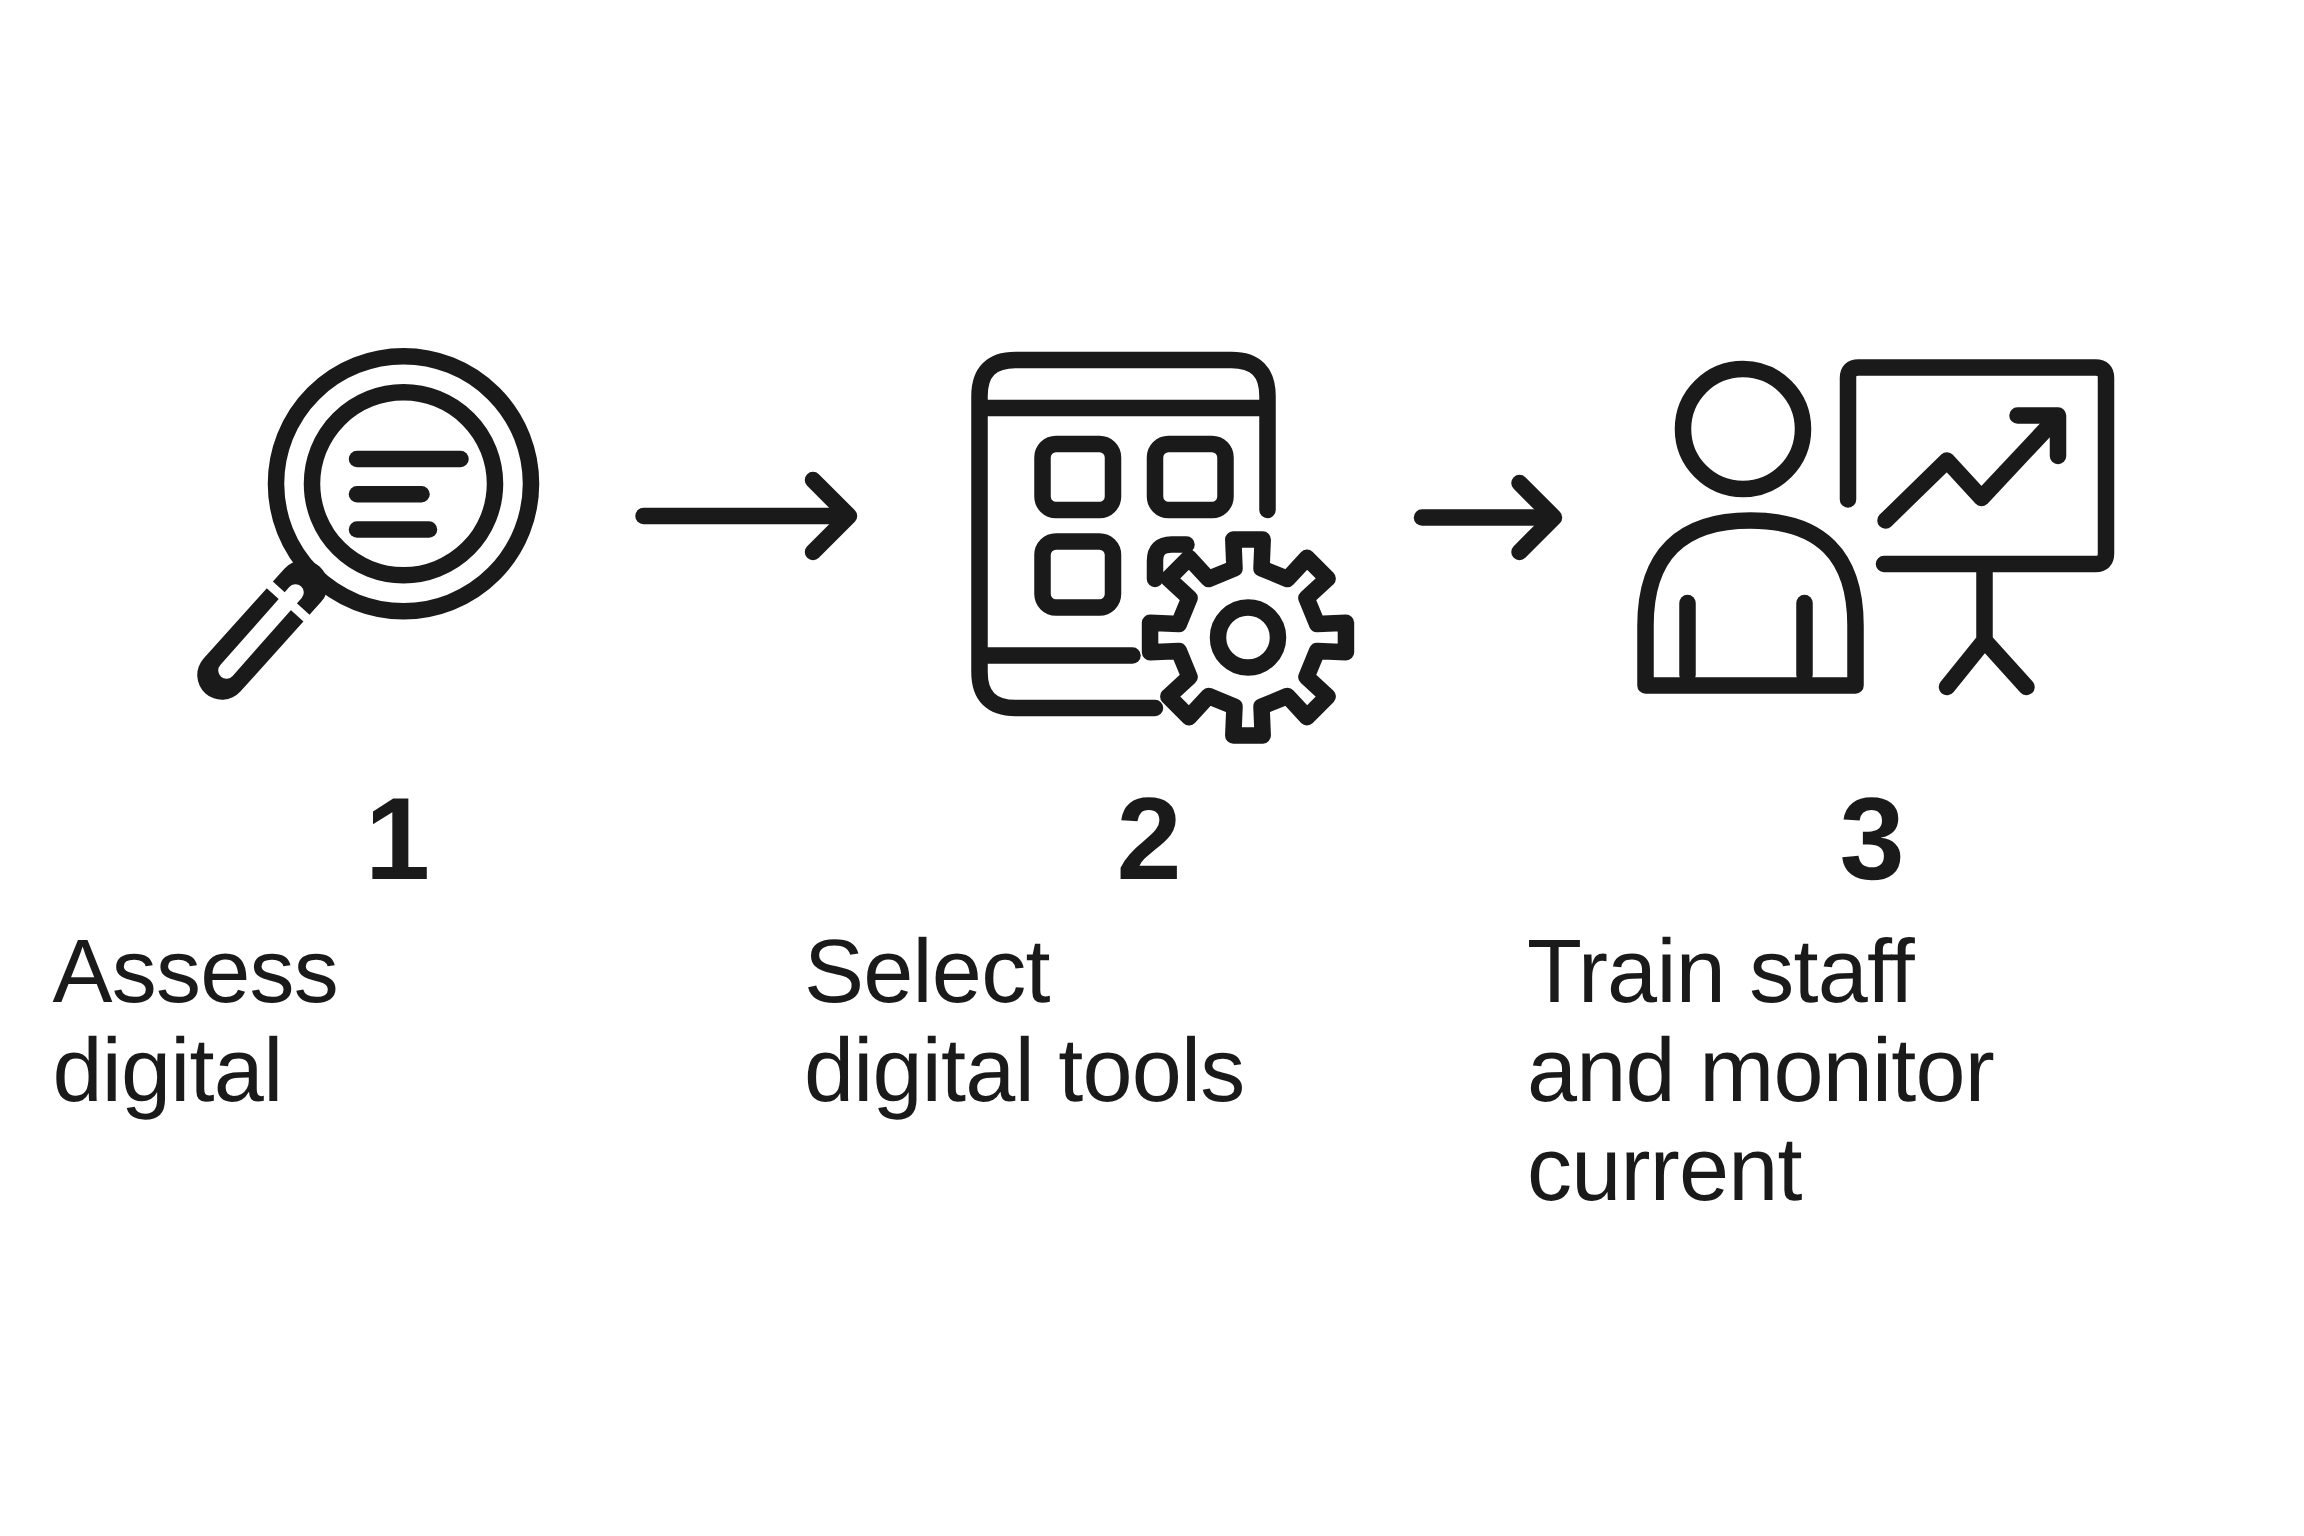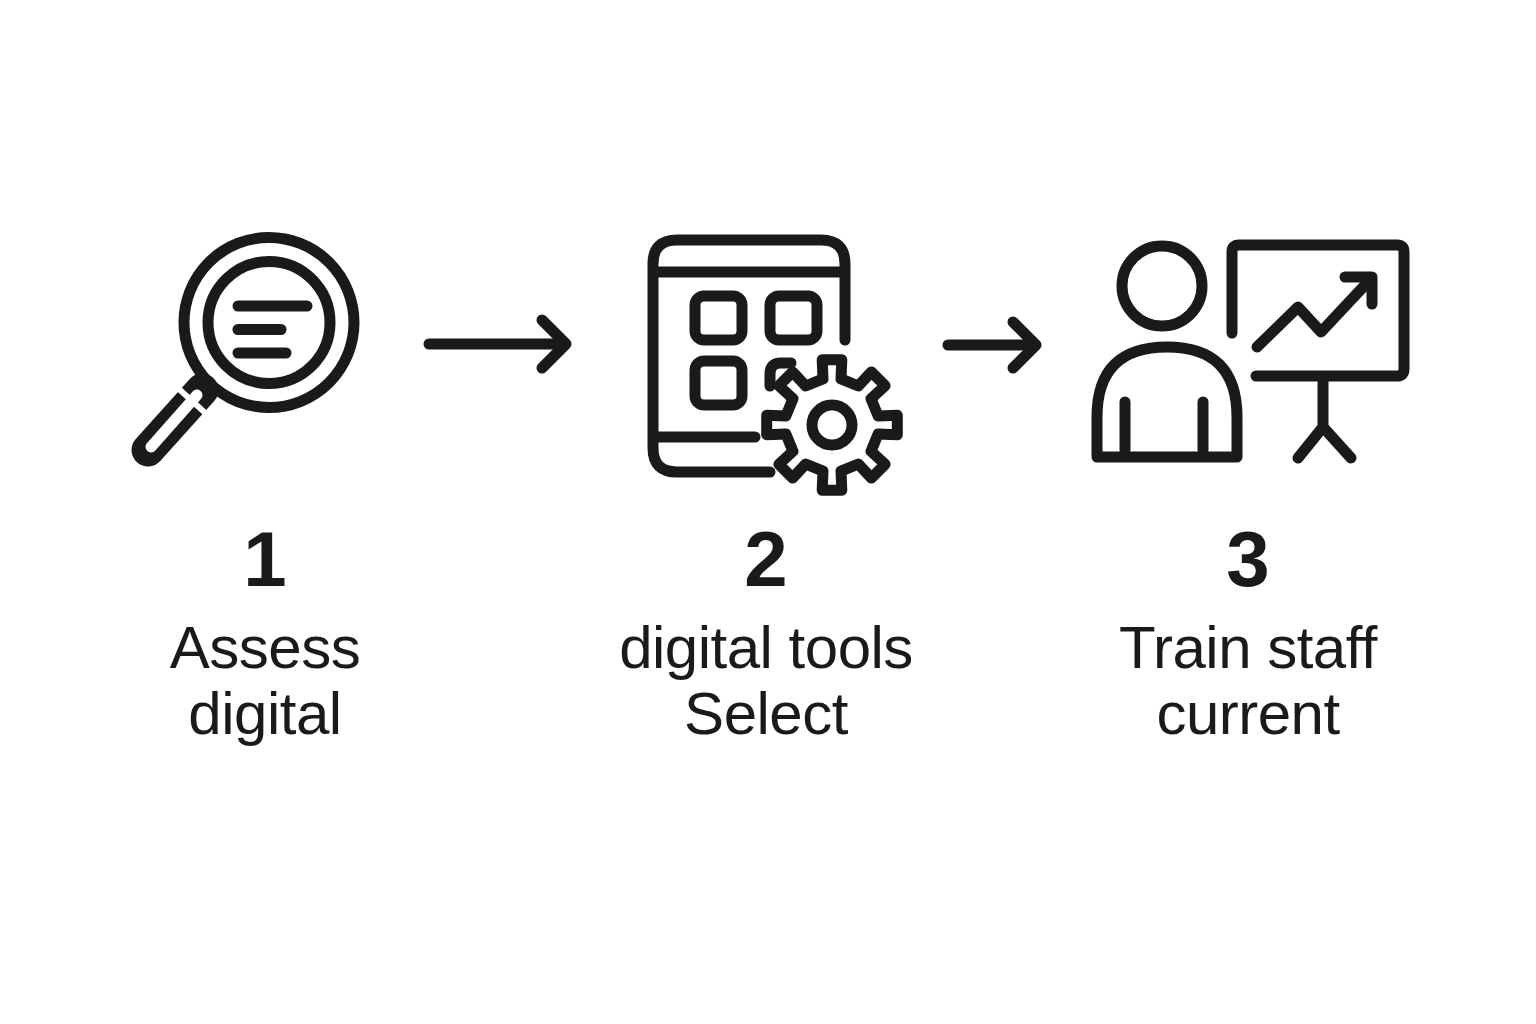--- a/index.html
+++ b/index.html
@@ -9,21 +9,21 @@
   }
   .art{position:absolute;left:0;top:0;width:1536px;height:1024px;}
   .art *{stroke:#1a1a1a;stroke-width:11;fill:none;stroke-linecap:round;stroke-linejoin:round;}
   .art .white-stroke{stroke:#ffffff;}
   .art .white-fill{fill:#ffffff;}
   .step-num{
     position:absolute;width:300px;text-align:center;
     font-size:78px;line-height:80px;font-weight:700;top:519px;
   }
   .step-label{
-    position:absolute;width:460px;text-align:center;
+    position:absolute;width:460px;text-align:left;
     font-size:60px;line-height:66px;font-weight:400;top:615px;letter-spacing:-0.5px;
   }
   .num-1{left:115px;} .num-2{left:616px;} .num-3{left:1098px;}
   .lab-1{left:35px;}  .lab-2{left:536px;} .lab-3{left:1018px;}
 </style>
 </head>
 <body>
 
 <div class="canvas">
 
@@ -83,21 +83,22 @@
 
   <div class="step-num num-1">1</div>
   <div class="step-num num-2">2</div>
   <div class="step-num num-3">3</div>
 
   <div class="step-label lab-1">
     <div>Assess</div>
     <div>digital</div>
   </div>
   <div class="step-label lab-2">
+    <div>Select</div>
     <div>digital tools</div>
-    <div>Select</div>
   </div>
   <div class="step-label lab-3">
     <div>Train staff</div>
+    <div>and monitor</div>
     <div>current</div>
   </div>
 
 </div>
 
 </body></html>

